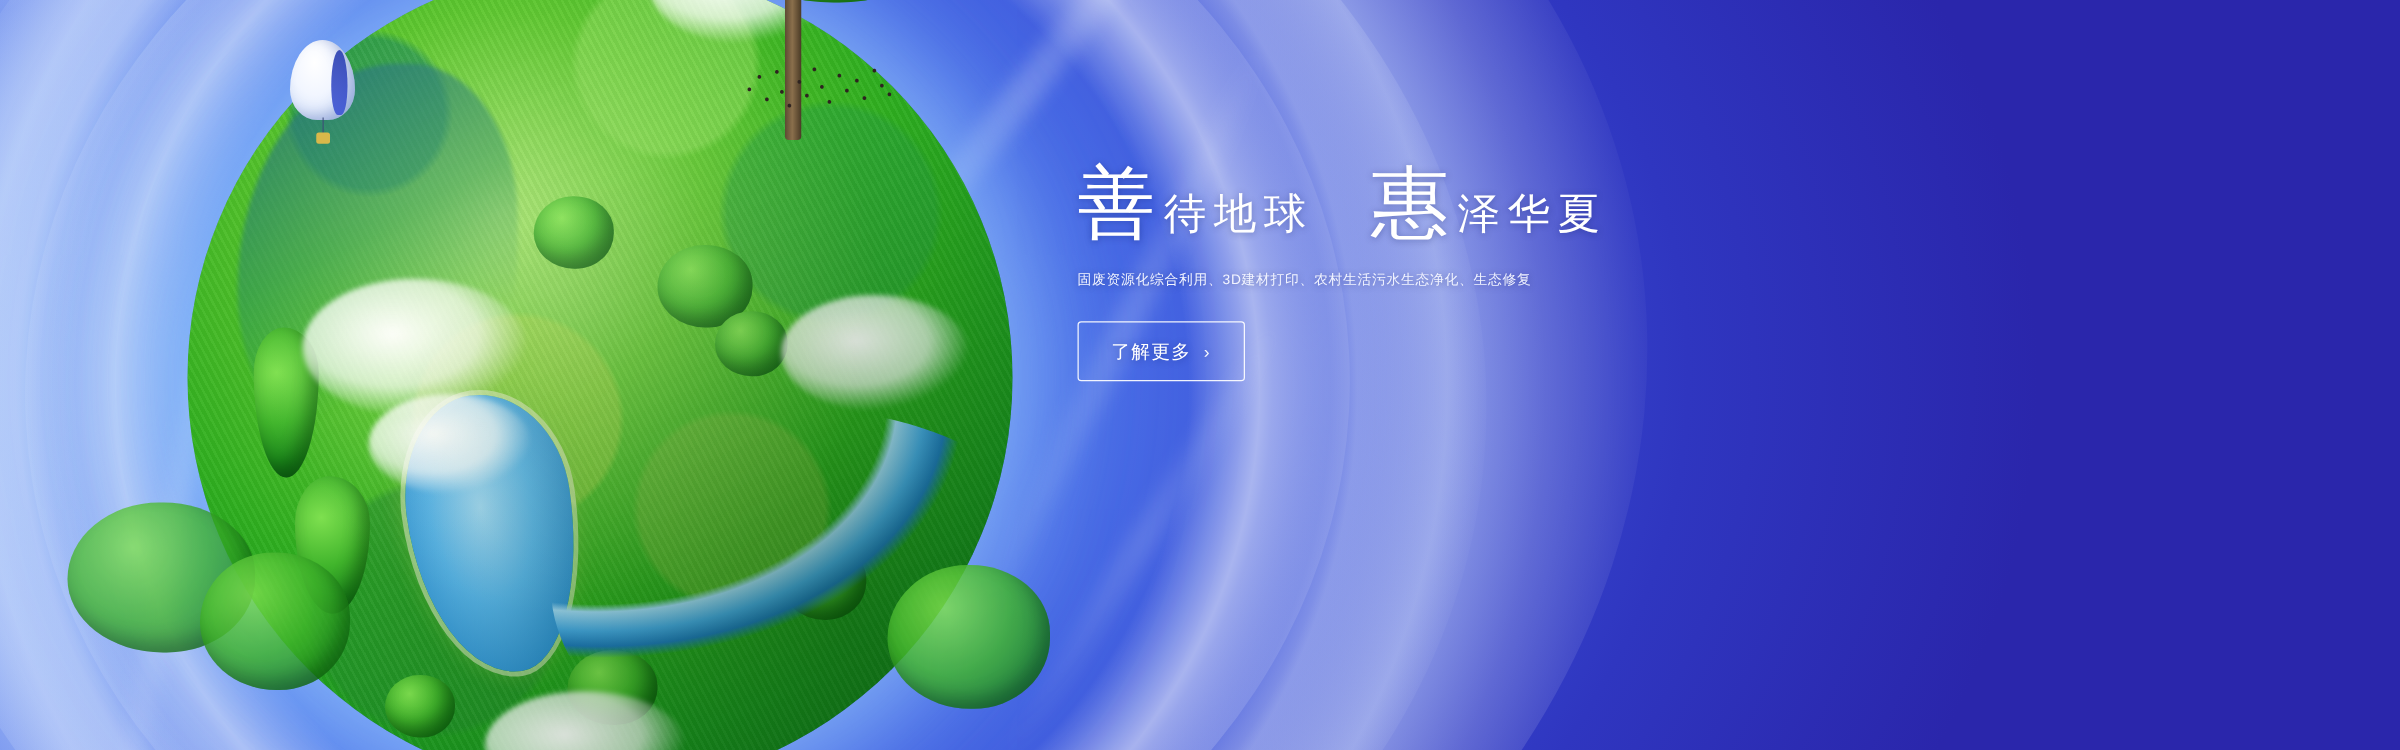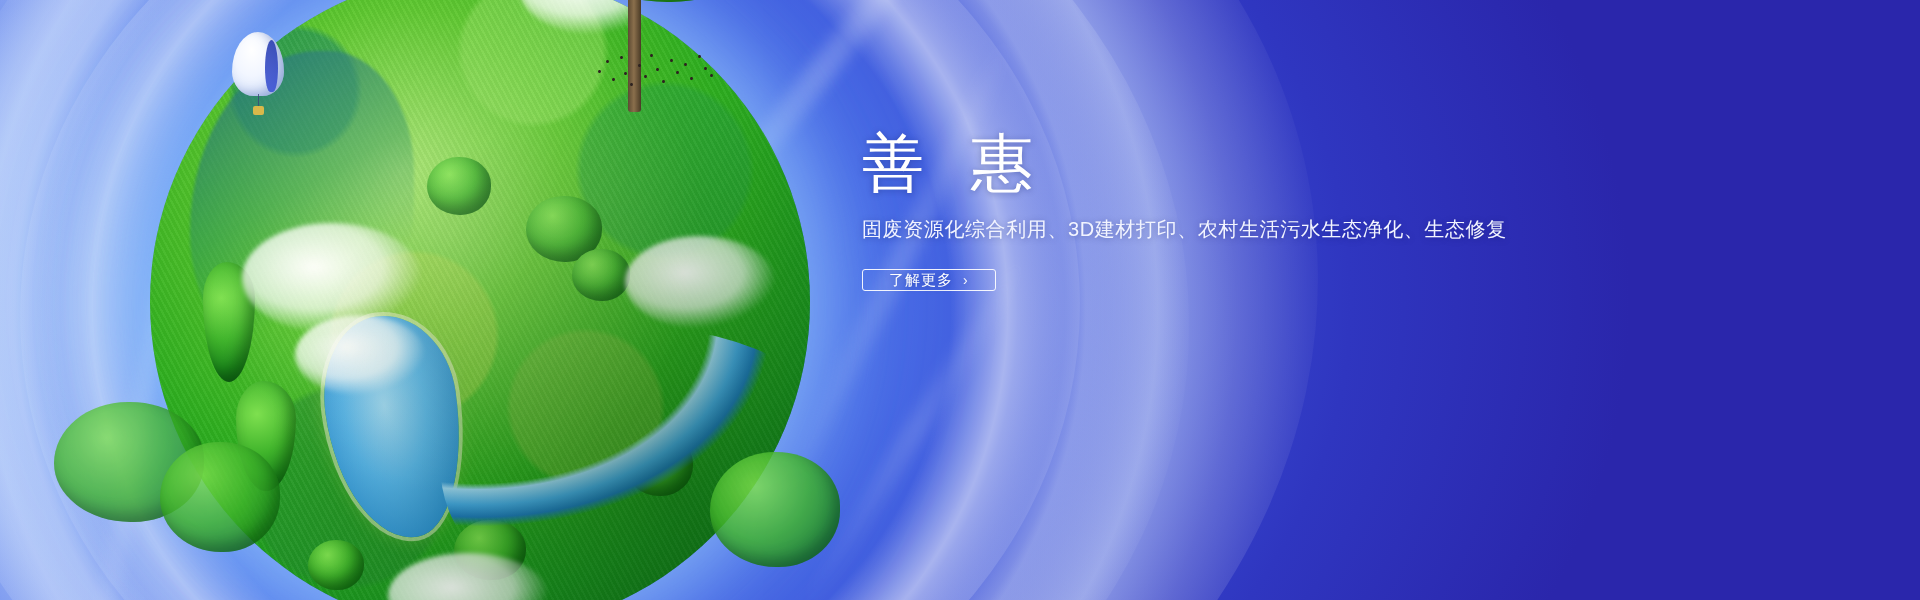--- a/index.html
+++ b/index.html
@@ -204,33 +204,33 @@
     padding-bottom:5px; padding-left:6px;
   }
   .hl-gap { width:46px; }
   #subtitle {
     font-size:25px;
     letter-spacing:6.5px;
     margin-top:14px;
     font-weight:400;
   }
   #desc {
-    font-size:20px;
+    font-size:11px;
     letter-spacing:.6px;
     margin-top:22px;
     color:#f2f4ff;
   }
   #cta {
     display:inline-flex;
     align-items:center;
     justify-content:flex-start;
     gap:10px;
     margin-top:26px;
     padding:0 26px;
-    height:22px;
+    height:48px;
     min-width:116px;
     border:1px solid rgba(255,255,255,.92);
     border-radius:3px;
     color:#fff;
     font-size:15px;
     letter-spacing:1px;
     background:transparent;
     cursor:pointer;
   }
   #cta .chev { font-size:14px; opacity:.95; }
@@ -323,22 +323,24 @@
     <div class="bird" style="left:94px; top:27px;"></div>
     <div class="bird" style="left:102px;top:5px;"></div>
     <div class="bird" style="left:108px;top:17px;"></div>
     <div class="bird" style="left:114px;top:24px;"></div>
   </div>
 
   <div id="copy">
 
     <div id="headline">
       <span class="hl-big">善</span>
+      <span class="hl-small">待地球</span>
       <span class="hl-gap"></span>
       <span class="hl-big">惠</span>
+      <span class="hl-small">泽华夏</span>
     </div>
 
 
     <div id="desc">固废资源化综合利用、3D建材打印、农村生活污水生态净化、生态修复</div>
 
     <div id="cta">
       <span>了解更多</span>
       <span class="chev">›</span>
     </div>
 

